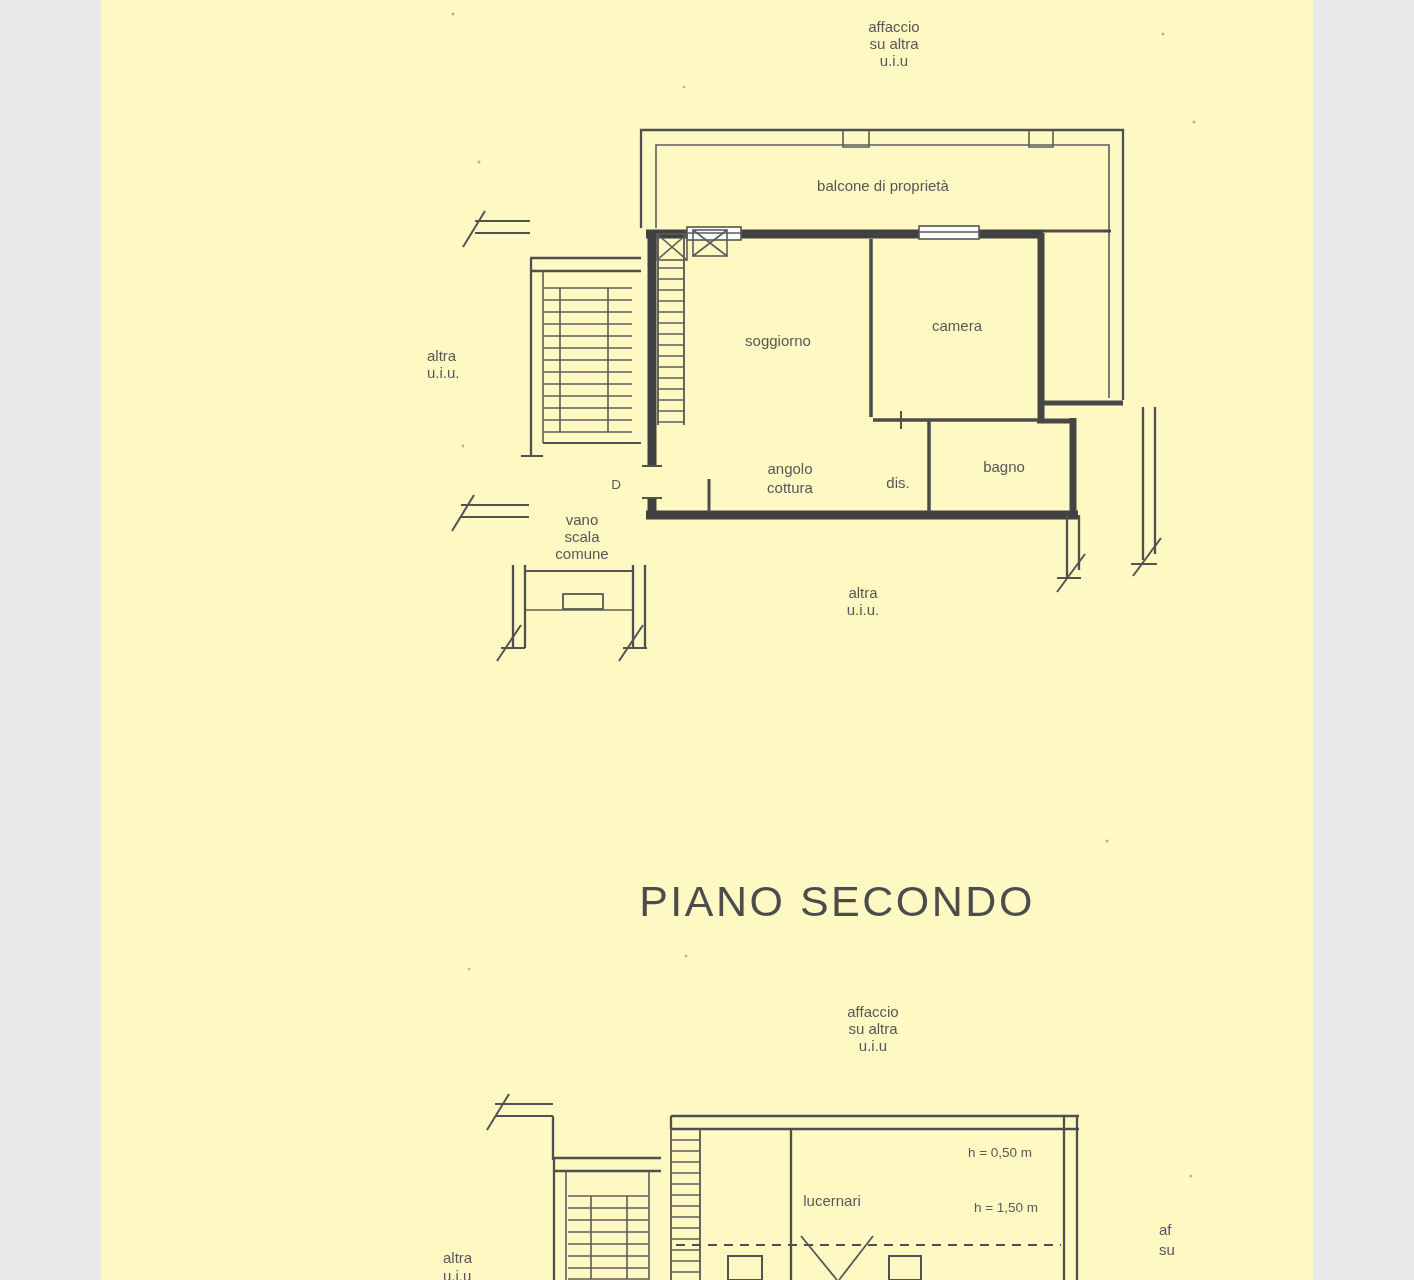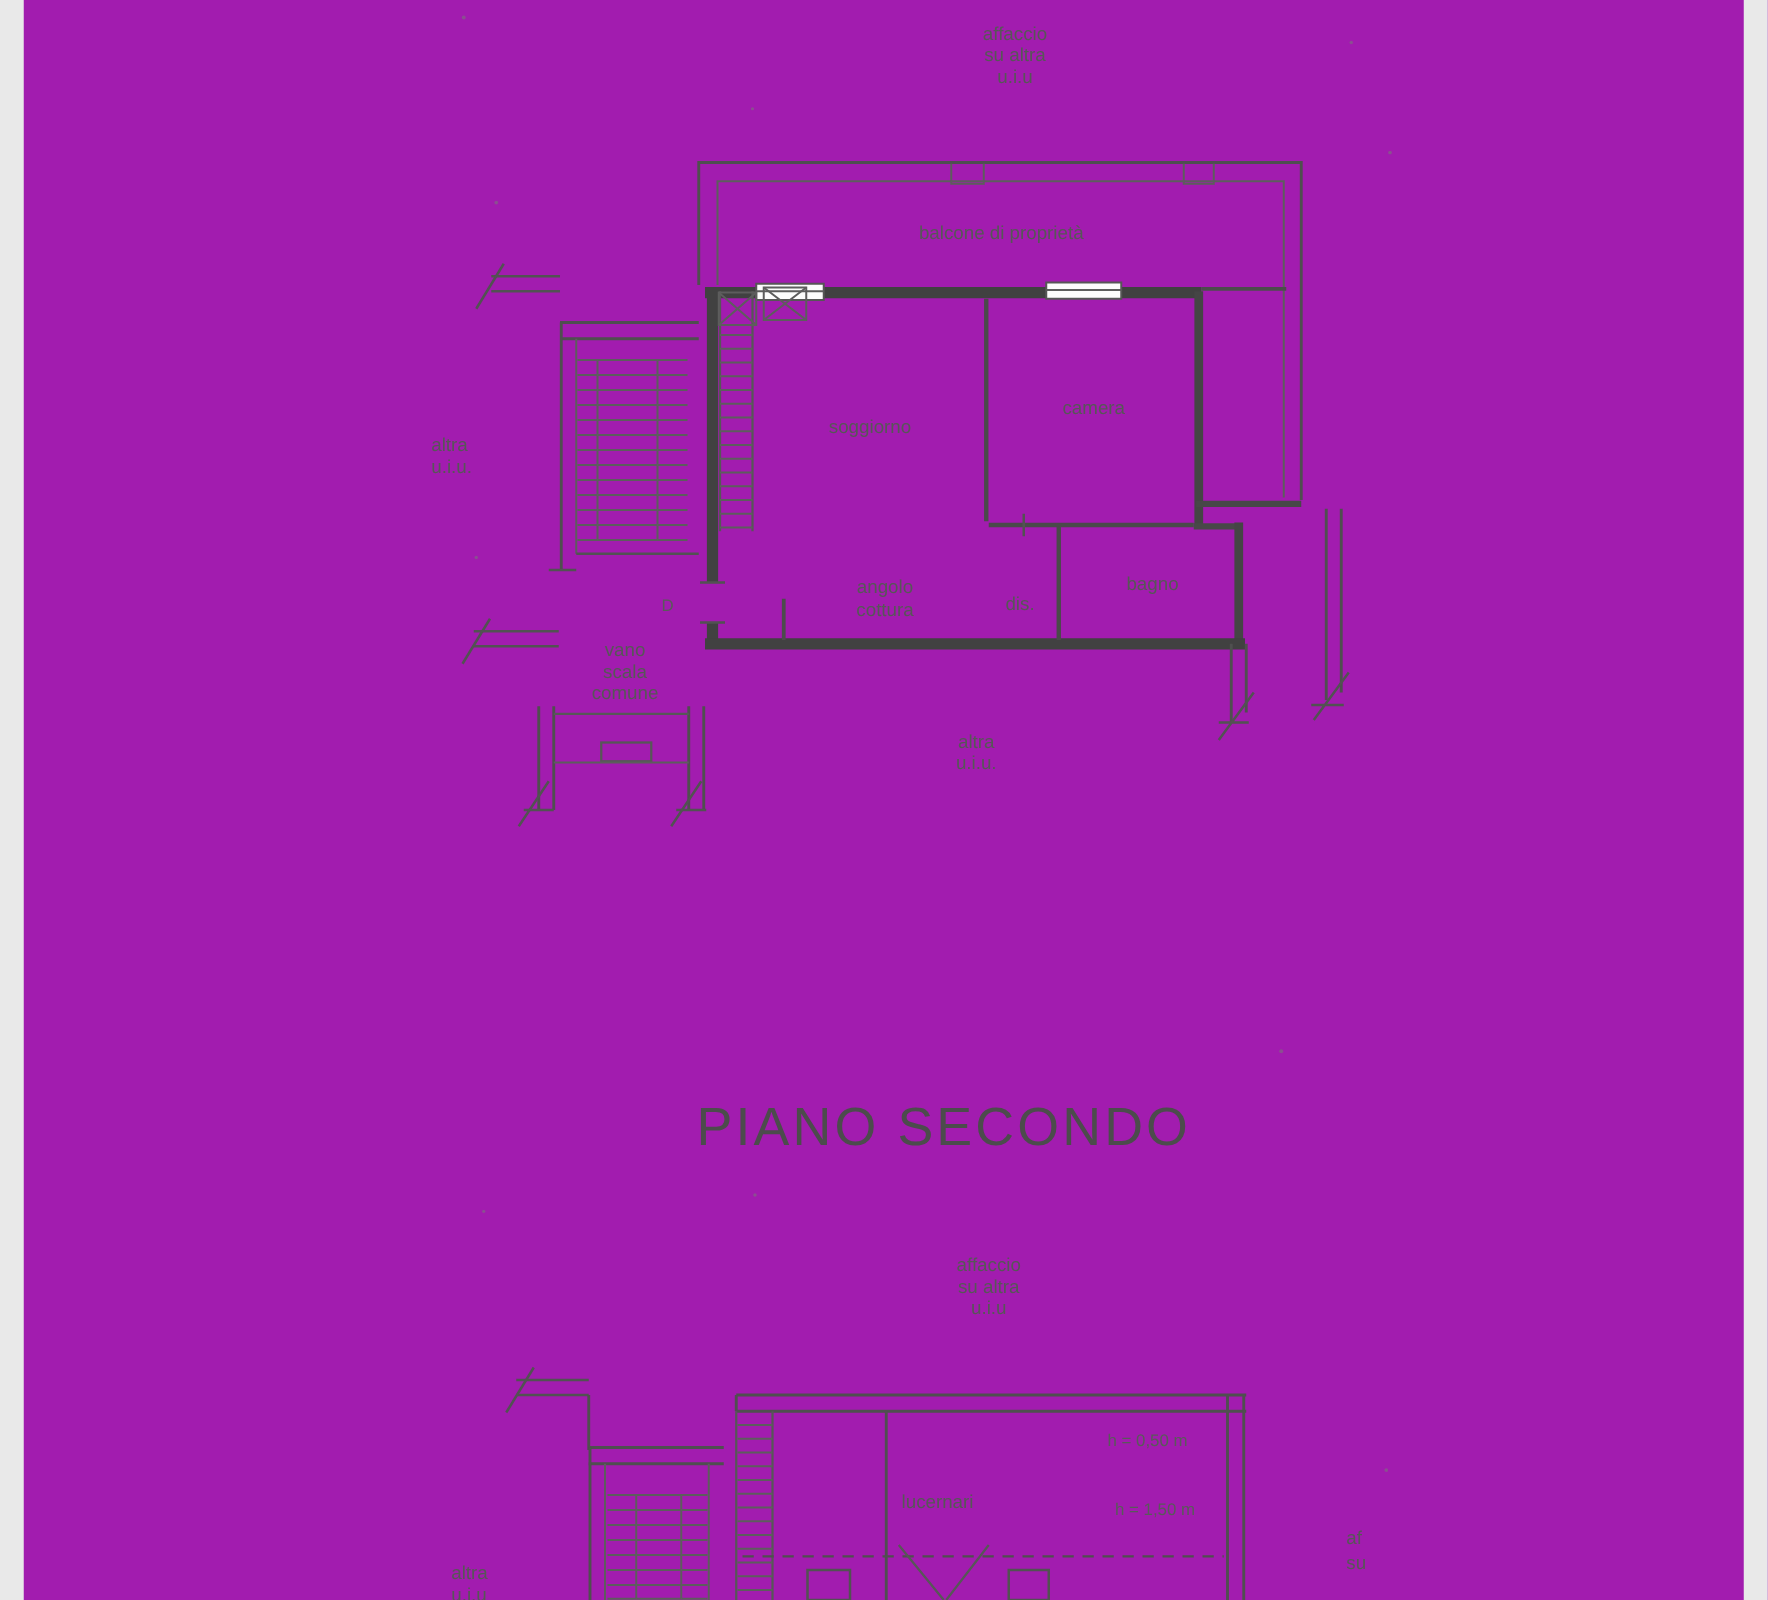--- a/index.html
+++ b/index.html
@@ -1,18 +1,18 @@
 <!DOCTYPE html>
 <html><head>
 <meta charset="utf-8">
 <style>
   html,body { margin:0; padding:0; background:#e9e9e9; }
   .page {
-    width:1376px; height:1280px; margin:0 auto; position:relative;
-    background:#a21caf; overflow:hidden;
+    width:1212px; height:1280px; margin:0 auto; position:relative;
+    background:#fef9c3; overflow:hidden;
     font-family:"Liberation Sans", sans-serif;
   }
   svg { display:block; filter: blur(0.3px); }
   svg path, svg rect, svg line { fill:none; stroke-linecap:butt; }
   .s9  { stroke:#414141; stroke-width:9; }
   .s7  { stroke:#454545; stroke-width:7; }
   .s5  { stroke:#484848; stroke-width:5; }
   .s35 { stroke:#4a4a4a; stroke-width:3.5; }
   .s3  { stroke:#4c4c4c; stroke-width:3; }
   .s23 { stroke:#4f4f4f; stroke-width:2.3; }

